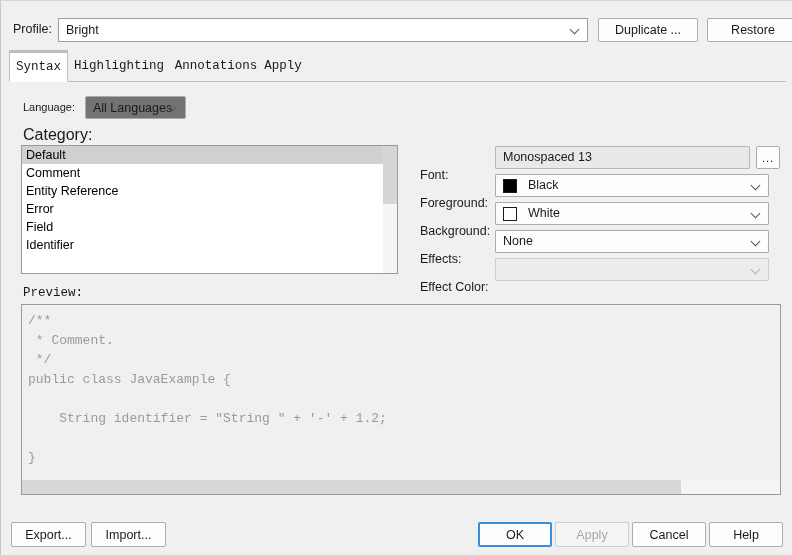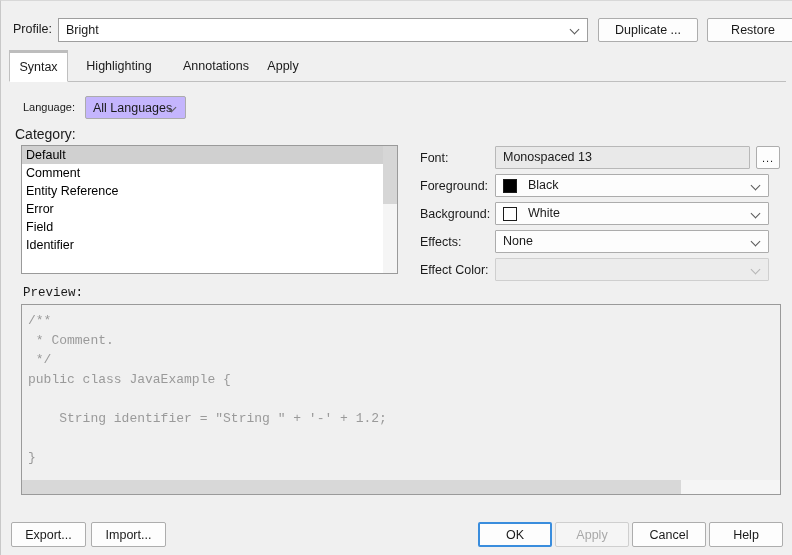--- a/index.html
+++ b/index.html
@@ -94,21 +94,21 @@
   .btn-restore {
     position: absolute;
     left: 694px; top: 0;
     width: 92px; height: 24px;
   }
 
   
   .tabbar {
     position: absolute;
     left: 8px; top: 49px;
-    width: 777px; height: 32px;
+    width: 777px; height: 32px; font-family: Liberation Mono, monospace;
   }
   .tabbar-underline {
     position: absolute;
     left: 0; bottom: 0;
     width: 777px;
     height: 1px;
     background: #bfbfbf;
   }
   .tab {
     position: absolute;
@@ -133,37 +133,37 @@
   
   .lang-label {
     position: absolute;
     left: 22px; top: 100px;
     font-size: 11px;
   }
   .lang-combo {
     position: absolute;
     left: 84px; top: 95px;
     width: 101px; height: 23px;
-    background: #c4b5fd;
+    background: #737373;
     border: 1px solid #acacac;
     border-radius: 2px;
     box-sizing: border-box;
   }
   .lang-combo .val {
     position: absolute;
     left: 7px; top: 4px;
     font-size: 12.5px;
   }
   .lang-combo .combo-arrow { right: 8px; }
 
   
   .cat-label {
     position: absolute;
-    left: 14px; top: 125px;
-    font-size: 14px;
+    left: 22px; top: 125px;
+    font-size: 16px;
   }
   .cat-list {
     position: absolute;
     left: 20px; top: 144px;
     width: 377px; height: 129px;
     background: #ffffff;
     border: 1px solid #9a9a9a;
     box-sizing: border-box;
     overflow: hidden;
   }
@@ -189,21 +189,21 @@
     left: 0; top: 0;
     width: 14px; height: 46%;
     background: #d6d6d6;
   }
 
   
   .rpanel { position: absolute; left: 419px; top: 145px; width: 360px; }
   .rrow { position: relative; height: 28px; }
   .rlabel {
     position: absolute;
-    left: 0; top: 5px;
+    left: 0; top: 22px;
     font-size: 12.5px;
     color: #1a1a1a;
     white-space: nowrap;
   }
   .rfield {
     position: absolute;
     left: 75px; top: 0;
     width: 274px; height: 23px;
     box-sizing: border-box;
     border: 1px solid #acacac;

